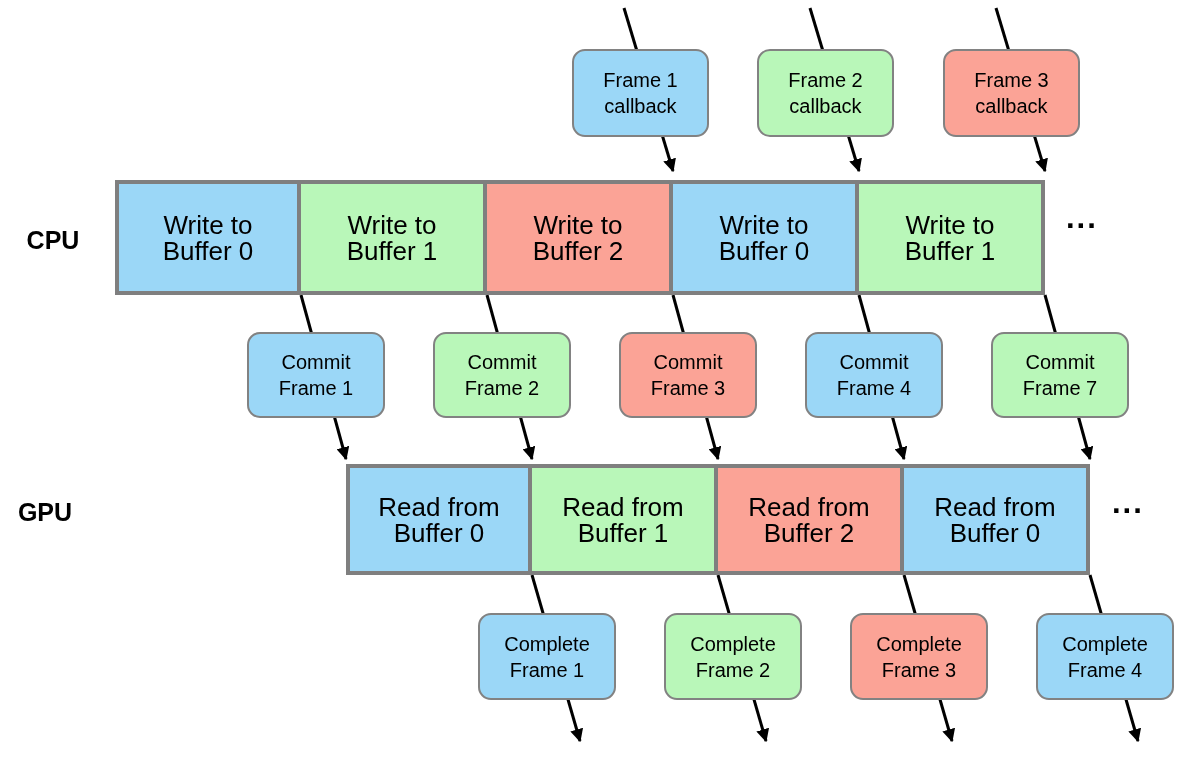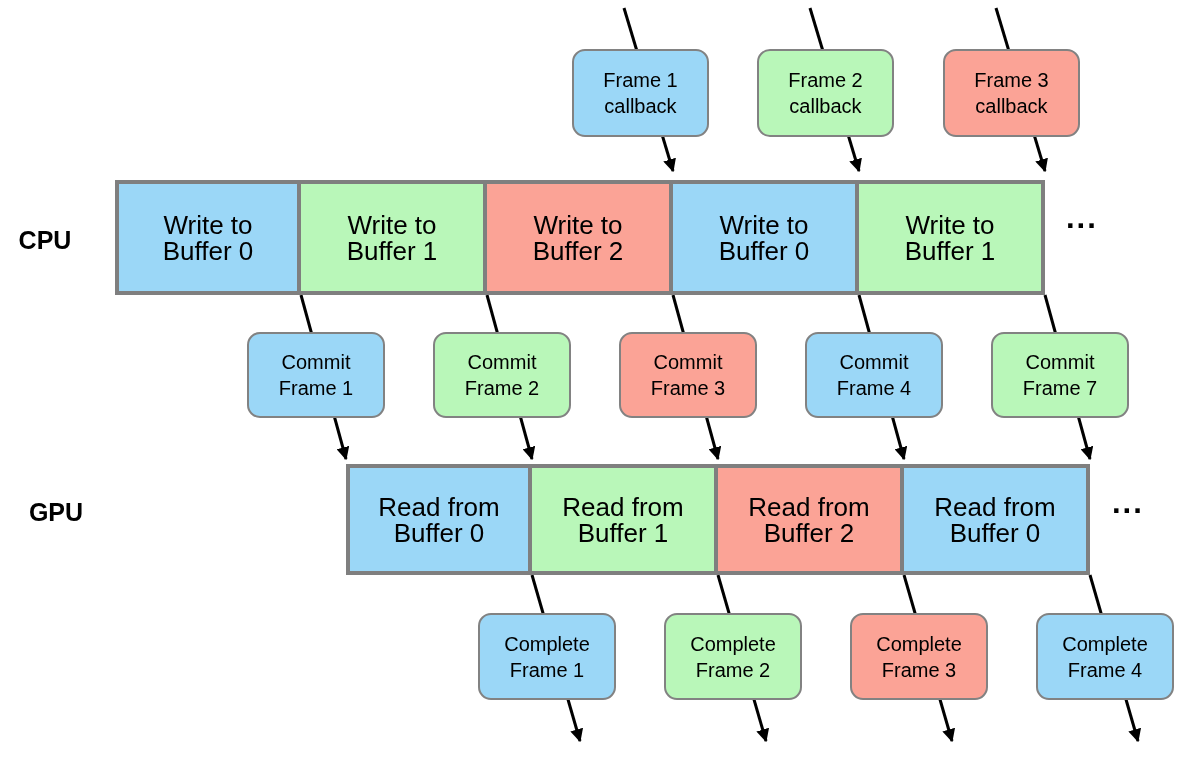--- a/index.html
+++ b/index.html
@@ -58,23 +58,23 @@
       <line x1="487" y1="295" x2="532" y2="459" stroke="#000000" stroke-width="3" marker-end="url(#ah)"></line>
       <line x1="673" y1="295" x2="718" y2="459" stroke="#000000" stroke-width="3" marker-end="url(#ah)"></line>
       <line x1="859" y1="295" x2="904" y2="459" stroke="#000000" stroke-width="3" marker-end="url(#ah)"></line>
       <line x1="1045" y1="295" x2="1090" y2="459" stroke="#000000" stroke-width="3" marker-end="url(#ah)"></line>
       <line x1="532" y1="575" x2="580" y2="741" stroke="#000000" stroke-width="3" marker-end="url(#ah)"></line>
       <line x1="718" y1="575" x2="766" y2="741" stroke="#000000" stroke-width="3" marker-end="url(#ah)"></line>
       <line x1="904" y1="575" x2="952" y2="741" stroke="#000000" stroke-width="3" marker-end="url(#ah)"></line>
       <line x1="1090" y1="575" x2="1138" y2="741" stroke="#000000" stroke-width="3" marker-end="url(#ah)"></line>
     </svg>
 
-  <div class="row-label" id="cpu-label" style="left:0px;top:226px;">CPU</div>
+  <div class="row-label" id="cpu-label" style="left:8px;top:226px;">CPU</div>
 
-  <div class="row-label" id="gpu-label" style="left:0px;top:498px;padding-left:11px;">GPU</div>
+  <div class="row-label" id="gpu-label" style="left:0px;top:498px;">GPU</div>
 
   <div class="ellipsis" style="left:1066px;top:198px;">...</div>
 
   <div class="ellipsis" style="left:1112px;top:483px;">...</div>
 
 <div class="seg" style="left: 115px; top: 180px; width: 186px; height: 115px; background: rgb(155, 215, 247); border-color: rgb(127, 127, 127);">
       <div>Write to</div>
       <div>Buffer 0</div>
     </div>
     <div class="seg noleft" style="left: 301px; top: 180px; width: 186px; height: 115px; background: rgb(185, 247, 185); border-color: rgb(127, 127, 127);">

